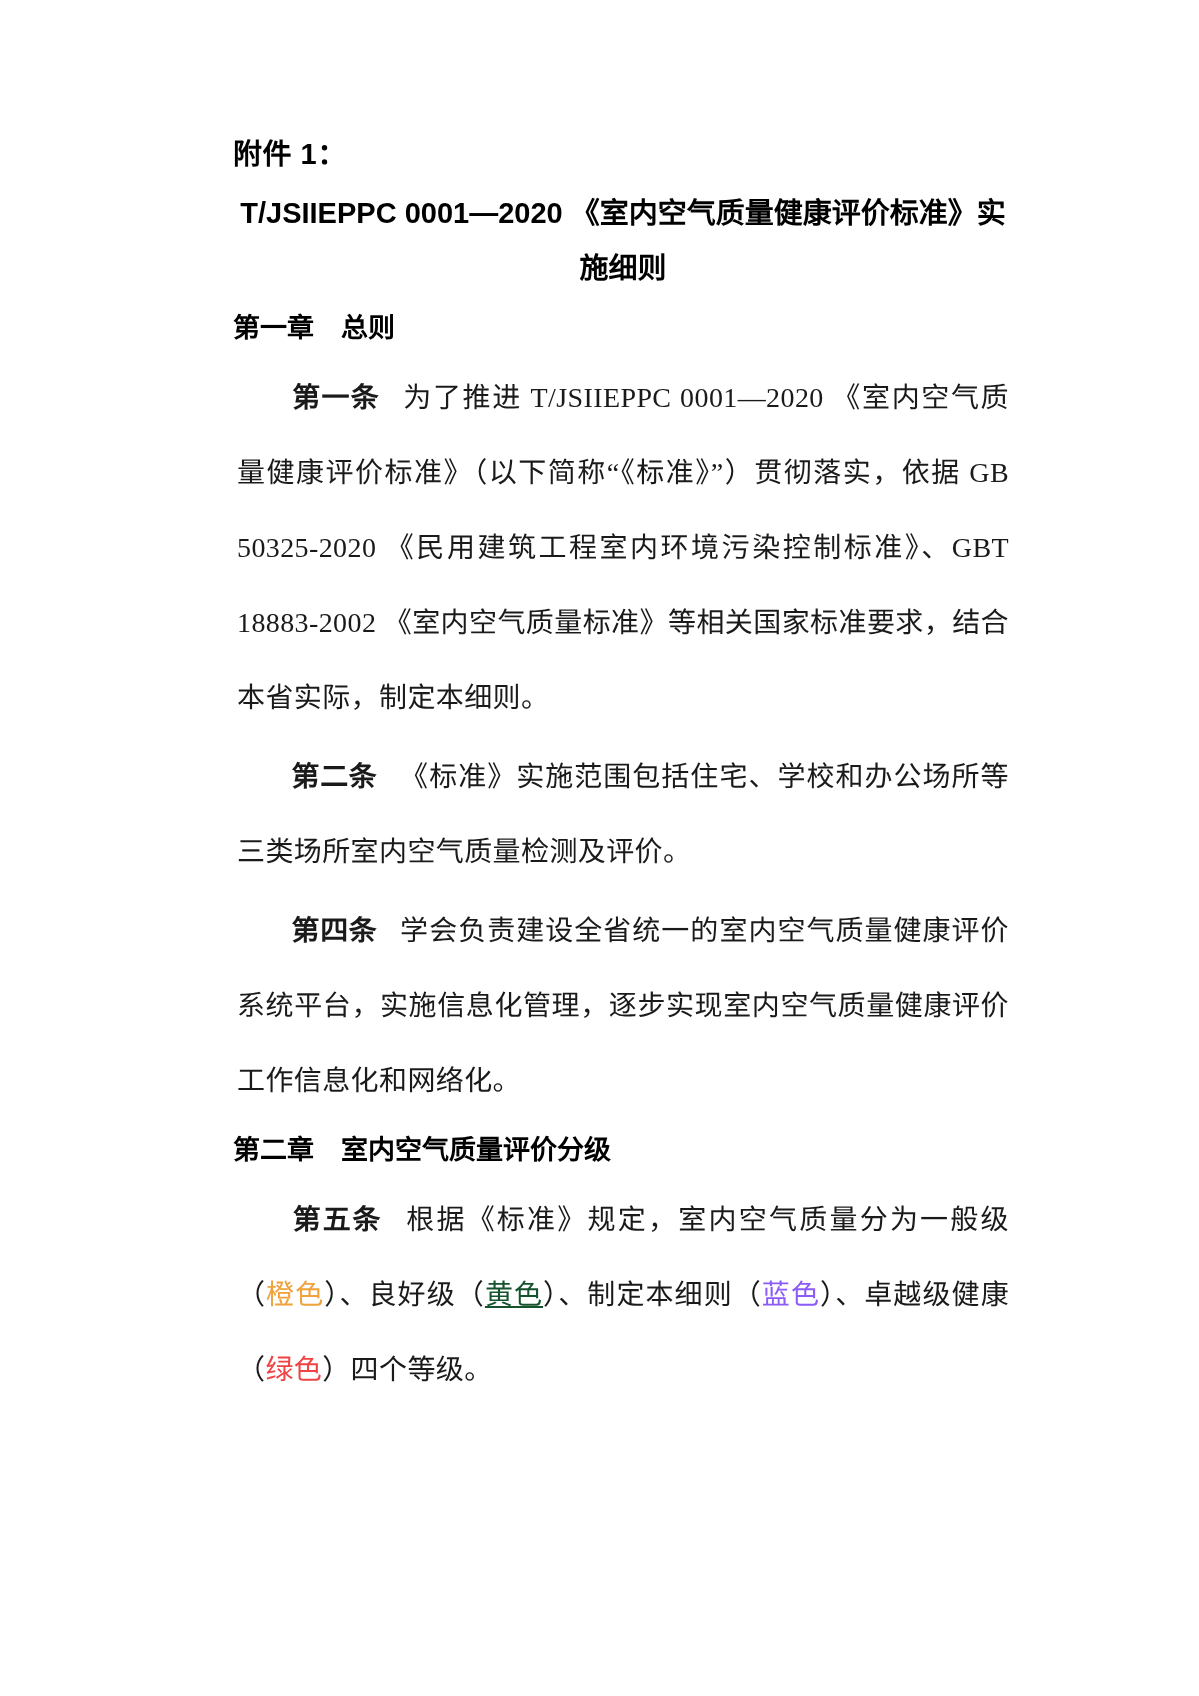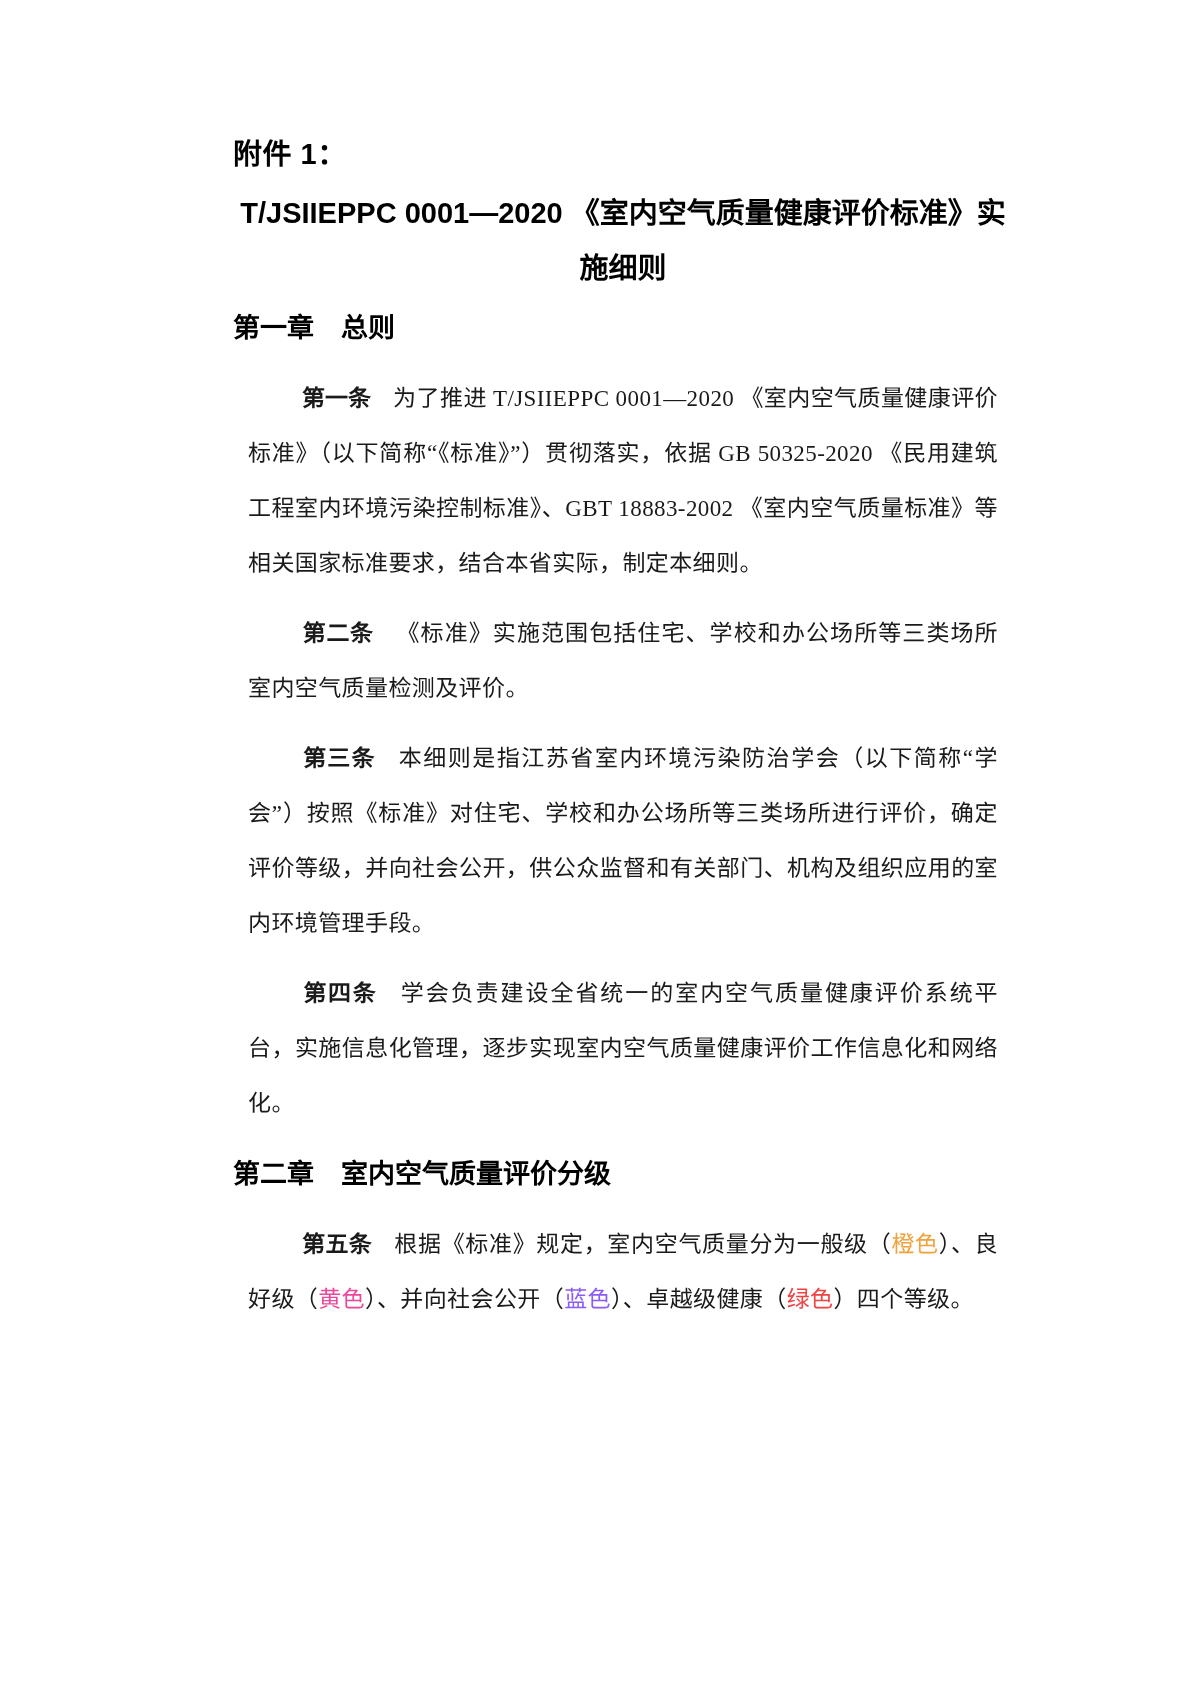--- a/index.html
+++ b/index.html
@@ -57,39 +57,39 @@
     font-size: 27px;
     line-height: 56px;
     text-align: left;
     color: #000000;
     margin: 4px 0 2px 0;
     white-space: pre;
   }
 
   
   .para {
-    font-size: 23px;
-    line-height: 55px;
+    font-size: 28px;
+    line-height: 75px;
     color: #1a1a1a;
     text-align: justify;
     text-justify: inter-ideograph;
-    margin: 15px;
+    margin: 4px;
     letter-spacing: 0.4px;
     font-family: "Liberation Serif", "DejaVu Serif", serif;
   }
   .para .indent { display: inline-block; width: 54px; }
   .art-no {
     font-family: "Liberation Sans", "DejaVu Sans", sans-serif;
     font-weight: bold;
     letter-spacing: 0px;
   }
   .gap { display: inline-block; width: 22px; }
 
   .c-orange { color: #f0a23c; }
-  .c-yellow { color: #ec4899; }
+  .c-yellow { color: #14532d; text-decoration: underline; }
   .c-blue   { color: #8b5cf6; }
   .c-green  { color: #ef4444; }
 </style>
 </head>
 <body>
 
 <div class="page">
   <div class="content">
 
     <div class="attach-label">附件 1：</div>
@@ -102,28 +102,25 @@
     <div class="chapter">第一章　总则</div>
 
     <p class="para">
       <span class="indent"></span><span class="art-no">第一条</span><span class="gap"></span><span>为了推进 T/JSIIEPPC 0001—2020 《室内空气质量健康评价标准》（以下简称“《标准》”）贯彻落实，依据 GB 50325-2020 《民用建筑工程室内环境污染控制标准》、GBT 18883-2002 《室内空气质量标准》等相关国家标准要求，结合本省实际，制定本细则。</span>
     </p>
 
     <p class="para">
       <span class="indent"></span><span class="art-no">第二条</span><span class="gap"></span><span>《标准》实施范围包括住宅、学校和办公场所等三类场所室内空气质量检测及评价。</span>
     </p>
 
-    <p class="para">
-      <span class="indent"></span><span class="art-no">第三条</span><span class="gap"></span><span>本细则是指江苏省室内环境污染防治学会（以下简称“学会”）按照《标准》对住宅、学校和办公场所等三类场所进行评价，确定评价等级，并向社会公开，供公众监督和有关部门、机构及组织应用的室内环境管理手段。</span>
-    </p>
 
     <p class="para">
       <span class="indent"></span><span class="art-no">第四条</span><span class="gap"></span><span>学会负责建设全省统一的室内空气质量健康评价系统平台，实施信息化管理，逐步实现室内空气质量健康评价工作信息化和网络化。</span>
     </p>
 
     <div class="chapter">第二章　室内空气质量评价分级</div>
 
     <p class="para">
-      <span class="indent"></span><span class="art-no">第五条</span><span class="gap"></span><span>根据《标准》规定，室内空气质量分为一般级（</span><span class="c-orange">橙色</span><span>）、良好级（</span><span class="c-yellow">黄色</span><span>）、并向社会公开（</span><span class="c-blue">蓝色</span><span>）、卓越级健康（</span><span class="c-green">绿色</span><span>）四个等级。</span>
+      <span class="indent"></span><span class="art-no">第五条</span><span class="gap"></span><span>根据《标准》规定，室内空气质量分为一般级（</span><span class="c-orange">橙色</span><span>）、良好级（</span><span class="c-yellow">黄色</span><span>）、制定本细则（</span><span class="c-blue">蓝色</span><span>）、卓越级健康（</span><span class="c-green">绿色</span><span>）四个等级。</span>
     </p>
 
   </div>
 </div>
 
 </body></html>

